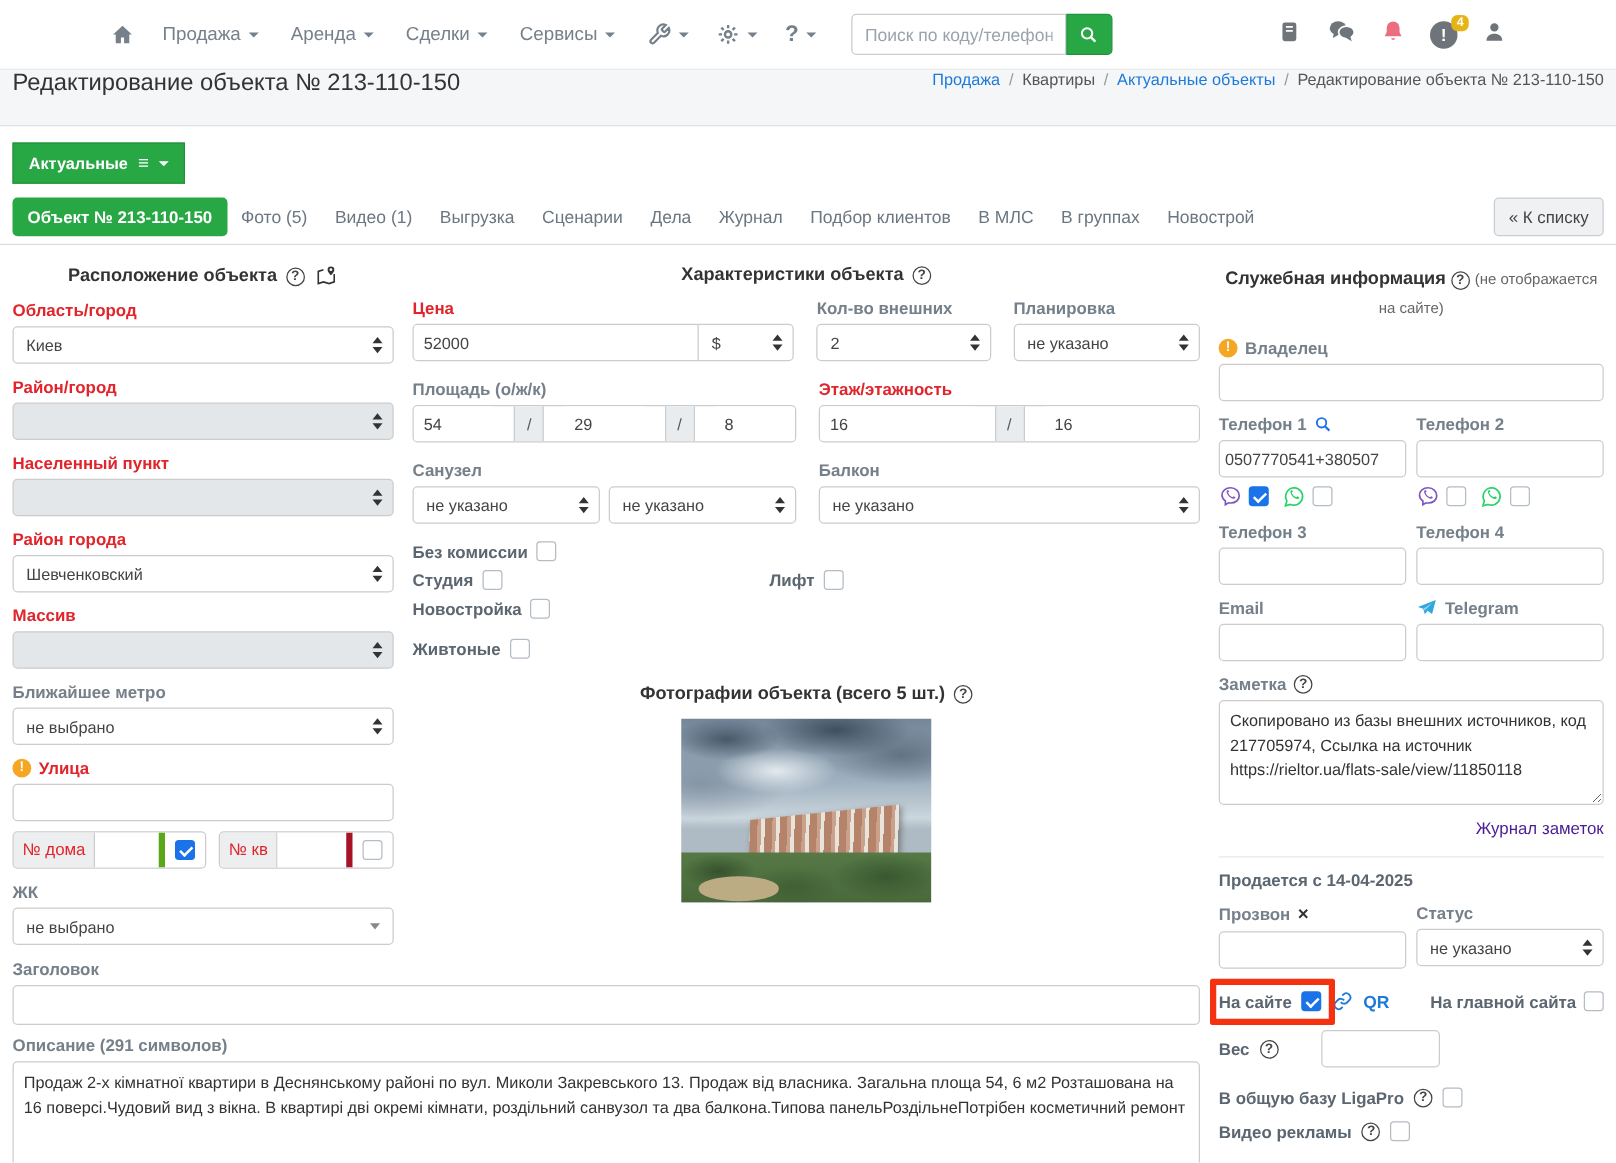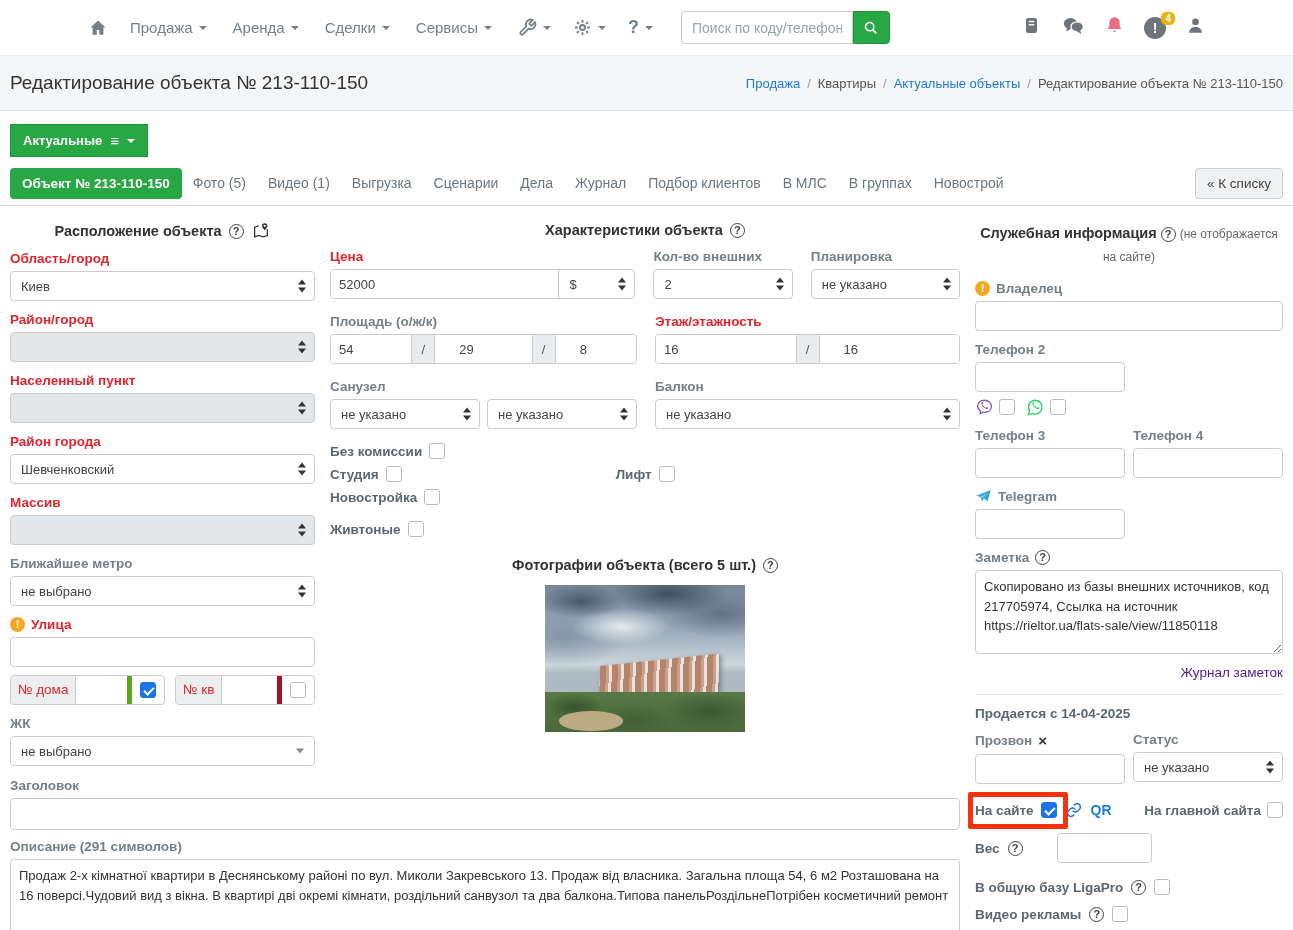--- a/index.html
+++ b/index.html
@@ -18,22 +18,22 @@
     padding:0 10px; font-size:14px; color:#555; outline:none; font-family:inherit; }
   .search-box input::placeholder { color:#9aa3ab; }
   .search-btn { width:37px; height:33px; background:#28a745; border:1px solid #23923d;
     border-radius:0 4px 4px 0; display:flex; align-items:center; justify-content:center; cursor:pointer; }
   .right-icons { margin-left:auto; display:flex; align-items:center; gap:20px; }
   .coin { position:relative; width:22px; height:22px; background:#6e7479; border-radius:50%;
     color:#fff; font-weight:bold; font-size:14px; text-align:center; line-height:22px; cursor:pointer; }
   .coin .badge { position:absolute; top:-5px; right:-9px; background:#e7b416; color:#fff;
     font-size:10px; font-weight:bold; padding:1px 4px; border-radius:5px; line-height:11px; }
   
-  .page-header { height:56px; background:#f5f6f7; border-top:1px solid #e8eaec;
-    border-bottom:1px solid #dfe3e6; display:flex; align-items:center; padding:0 10px;gap:45px; }
+  .page-header { height:46px; background:#f5f6f7; border-top:1px solid #e8eaec;
+    border-bottom:1px solid #dfe3e6; display:flex; align-items:flex-start; padding:0 10px;gap:45px; }
   .page-title { font-size:19px; color:#333; font-weight:normal; }
   .breadcrumb { margin-left:auto; font-size:13px; color:#555; display:flex; align-items:center; gap:7px; }
   .breadcrumb a { color:#1d7ad9; text-decoration:none; cursor:pointer; }
   .breadcrumb .sep { color:#999; }
   
   .status-row { padding:13px 10px 10px; }
   .btn-green { display:inline-flex; align-items:center; background:#28a745; border:1px solid #23923d;
     color:#fff; font-weight:bold; font-size:13px; padding:7px 12px; border-radius:0; cursor:pointer; }
   .btn-green .burger { font-size:15px; margin-left:8px; margin-right:2px; }
   
@@ -450,47 +450,73 @@
       <span class="help">?</span>
       <span class="note">(не отображается на сайте)</span>
     </div>
     <div class="lbl" style="margin-top:13px;">
       <span class="warn">!</span>
       <span>Владелец</span>
     </div>
     <input class="inp" style="">
     <div class="grid2">
       <div>
-        <div class="lbl">Телефон 2</div>
-        <input class="inp" style="">
+        <div class="lbl">
+          <span>Телефон 1</span>
+          <svg width="15" height="15" viewBox="0 0 24 24" style="cursor:pointer;">
+              <circle cx="10" cy="10" r="6" fill="none" stroke="#1a73e8" stroke-width="2.4"></circle>
+              <path d="M14.6 14.6 20 20" stroke="#1a73e8" stroke-width="2.8"></path>
+            </svg>
+        </div>
+        <input class="inp" style="padding: 0px 4px;" value="0507770541+380507">
         <div class="msgr-row">
           <svg width="19" height="19" viewBox="0 0 24 24">
               <path d="M12 2.8c-5 0-8.7 3-8.7 7.4 0 2.5 1.3 4.6 3.4 5.9v3.8l3.2-1.9c.7.1 1.4.2 2.1.2 5 0 8.7-3 8.7-7.4S17 2.8 12 2.8z" fill="none" stroke="#7f57c2" stroke-width="1.7"></path>
               <path d="M9.3 7.6c.7 2.2 2.5 4 4.7 4.7l1-1 1.9 1.2c-.3 1-1.2 1.6-2.2 1.4-3-.6-6.1-3.6-6.7-6.7-.2-1 .4-1.9 1.4-2.2l1.2 1.9-1.3.7z" fill="#7f57c2"></path>
             </svg>
-          <span class="cb"></span>
+          <span class="cb on"></span>
           <svg width="19" height="19" viewBox="0 0 24 24" style="margin-left:6px;">
               <path d="M12 2.8a8.8 8.8 0 0 0-7.6 13.2L3 21l5.1-1.3A8.8 8.8 0 1 0 12 2.8z" fill="none" stroke="#25d366" stroke-width="1.7"></path>
               <path d="M9.2 7.4c.6 2.4 2.6 4.4 5 5l1-1 1.9 1.2c-.3 1-1.2 1.7-2.2 1.5-3.1-.6-6.3-3.7-6.9-6.9-.2-1 .5-1.9 1.5-2.2l1.2 1.9-1.5.5z" fill="#25d366"></path>
             </svg>
           <span class="cb"></span>
         </div>
       </div>
+      <div>
+        <div class="lbl">Телефон 2</div>
+        <input class="inp" style="">
+        <div class="msgr-row">
+          <svg width="19" height="19" viewBox="0 0 24 24">
+              <path d="M12 2.8c-5 0-8.7 3-8.7 7.4 0 2.5 1.3 4.6 3.4 5.9v3.8l3.2-1.9c.7.1 1.4.2 2.1.2 5 0 8.7-3 8.7-7.4S17 2.8 12 2.8z" fill="none" stroke="#7f57c2" stroke-width="1.7"></path>
+              <path d="M9.3 7.6c.7 2.2 2.5 4 4.7 4.7l1-1 1.9 1.2c-.3 1-1.2 1.6-2.2 1.4-3-.6-6.1-3.6-6.7-6.7-.2-1 .4-1.9 1.4-2.2l1.2 1.9-1.3.7z" fill="#7f57c2"></path>
+            </svg>
+          <span class="cb"></span>
+          <svg width="19" height="19" viewBox="0 0 24 24" style="margin-left:6px;">
+              <path d="M12 2.8a8.8 8.8 0 0 0-7.6 13.2L3 21l5.1-1.3A8.8 8.8 0 1 0 12 2.8z" fill="none" stroke="#25d366" stroke-width="1.7"></path>
+              <path d="M9.2 7.4c.6 2.4 2.6 4.4 5 5l1-1 1.9 1.2c-.3 1-1.2 1.7-2.2 1.5-3.1-.6-6.3-3.7-6.9-6.9-.2-1 .5-1.9 1.5-2.2l1.2 1.9-1.5.5z" fill="#25d366"></path>
+            </svg>
+          <span class="cb"></span>
+        </div>
+      </div>
     </div>
     <div class="grid2">
       <div>
         <div class="lbl">Телефон 3</div>
         <input class="inp" style="">
       </div>
       <div>
         <div class="lbl">Телефон 4</div>
         <input class="inp" style="">
       </div>
     </div>
     <div class="grid2">
+      <div>
+        <div class="lbl">Email</div>
+        <input class="inp" style="">
+      </div>
       <div>
         <div class="lbl">
           <svg width="17" height="15" viewBox="0 0 24 22">
               <path d="M22.5 1.5 1.5 9.8l6.1 2 2 6.3 3.3-4 5.2 3.9L22.5 1.5z" fill="#31a8dd"></path>
               <path d="M7.6 11.8 18.5 5 9.6 13.9z" fill="#8fd0ef"></path>
             </svg>
           <span>Telegram</span>
         </div>
         <input class="inp" style="">
       </div>

